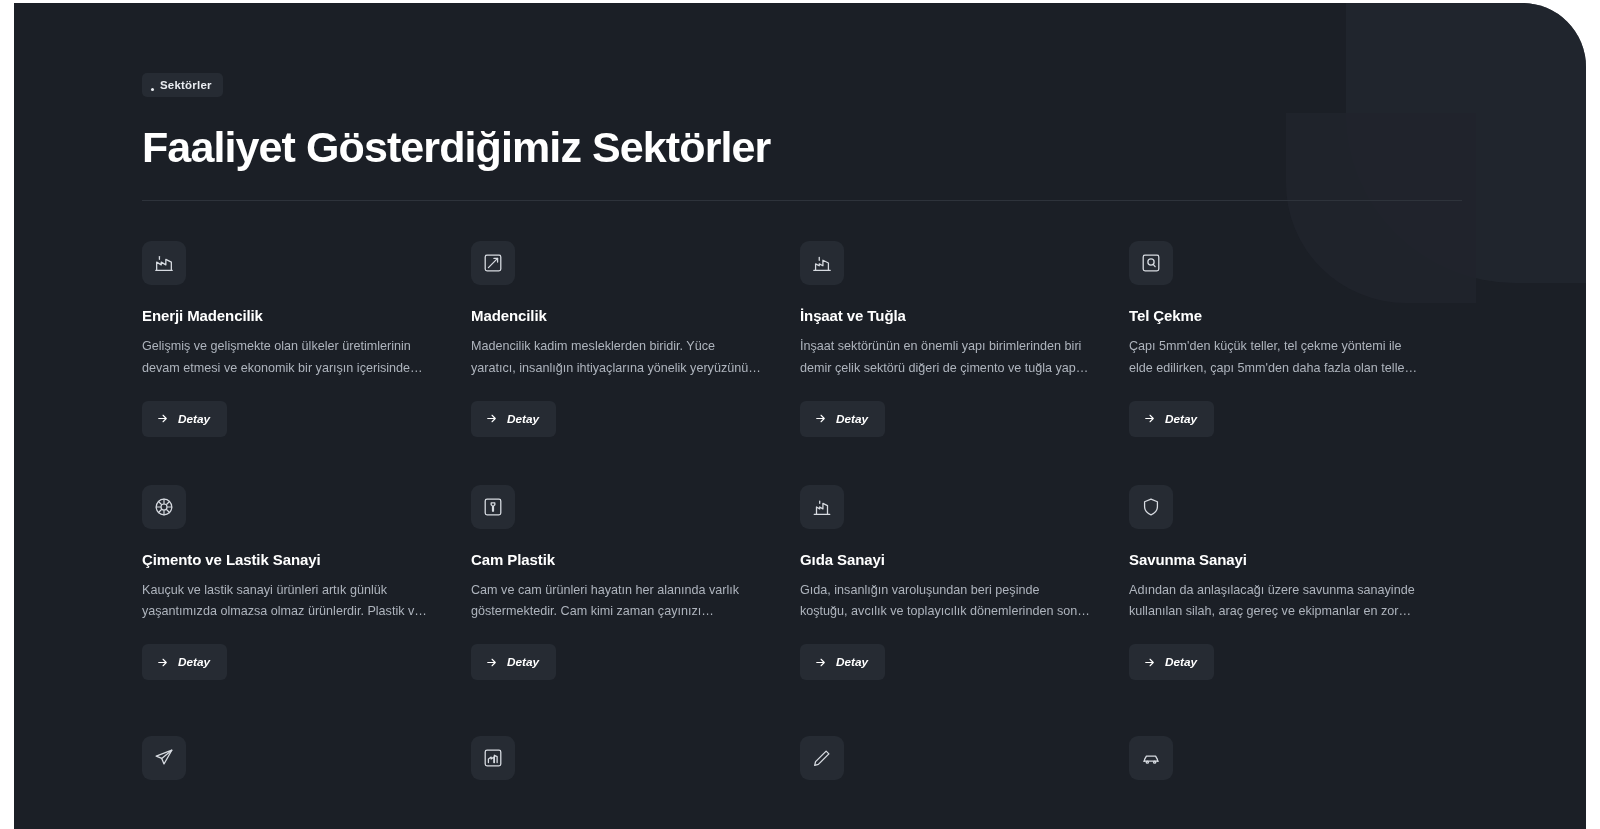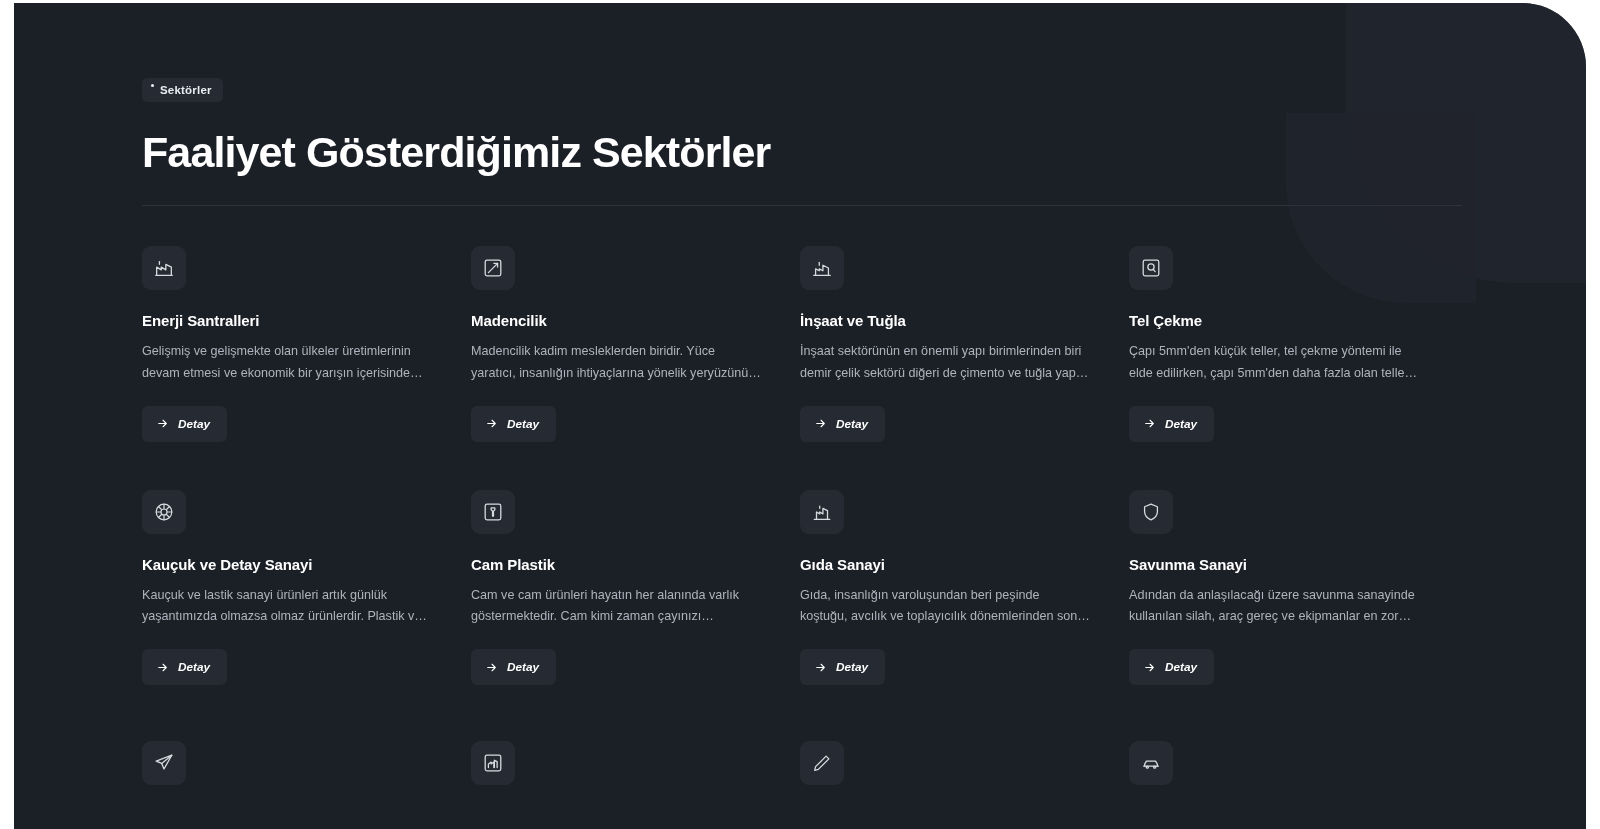--- a/index.html
+++ b/index.html
@@ -49,21 +49,21 @@
     opacity: 0.9;
   }
   .content {
     position: relative;
     padding: 70px 0 0 128px;
     z-index: 3;
   }
 
   .badge {
     display: inline-flex;
-    align-items: flex-start;
+    align-items: flex-end;
     gap: 6px;
     background: #262b33;
     color: #e9ecf1;
     font-size: 11.5px;
     font-weight: 700;
     letter-spacing: .2px;
     padding: 6px 11px 6px 9px;
     border-radius: 5px;
   }
   .badge .dot {
@@ -191,21 +191,21 @@
       <div class="grid">
 
         <div class="card">
           <div class="icon-box">
             <svg width="22" height="22" viewBox="0 0 24 24" fill="none" stroke="currentColor" stroke-width="1.4" stroke-linecap="round" stroke-linejoin="round">
               <path d="M3 20h18"></path>
                 <path d="M4 20V11l5 3V11l5 3V8l6 3v9"></path>
                 <path d="M7 8V5"></path>
             </svg>
           </div>
-          <h3>Enerji Santralleri</h3>
+          <h3>Enerji Madencilik</h3>
           <p>Gelişmiş ve gelişmekte olan ülkeler üretimlerinin devam etmesi ve ekonomik bir yarışın içerisinde bulundukları...</p>
           <button class="detail-btn">
             <span class="arrow">
               <svg width="13" height="13" viewBox="0 0 24 24" fill="none" stroke="currentColor" stroke-width="2" stroke-linecap="round" stroke-linejoin="round">
                   <path d="M5 12h14M13 6l6 6-6 6"></path>
                 </svg>
             </span>
             <span>Detay</span>
           </button>
         </div>
@@ -271,21 +271,21 @@
         </div>
 
         <div class="card">
           <div class="icon-box">
             <svg width="22" height="22" viewBox="0 0 24 24" fill="none" stroke="currentColor" stroke-width="1.3" stroke-linecap="round" stroke-linejoin="round">
               <circle cx="12" cy="12" r="8.5"></circle>
                 <circle cx="12" cy="12" r="3.3"></circle>
               <path d="M12 3.5v5M12 15.5v5M3.5 12h5M15.5 12h5M6 6l3 3M15 15l3 3M18 6l-3 3M9 15l-3 3"></path>
             </svg>
           </div>
-          <h3>Kauçuk ve Detay Sanayi</h3>
+          <h3>Çimento ve Lastik Sanayi</h3>
           <p>Kauçuk ve lastik sanayi ürünleri artık günlük yaşantımızda olmazsa olmaz ürünlerdir. Plastik ve kauçuk ürünleri,...</p>
           <button class="detail-btn">
             <span class="arrow">
               <svg width="13" height="13" viewBox="0 0 24 24" fill="none" stroke="currentColor" stroke-width="2" stroke-linecap="round" stroke-linejoin="round">
                   <path d="M5 12h14M13 6l6 6-6 6"></path>
                 </svg>
             </span>
             <span>Detay</span>
           </button>
         </div>

